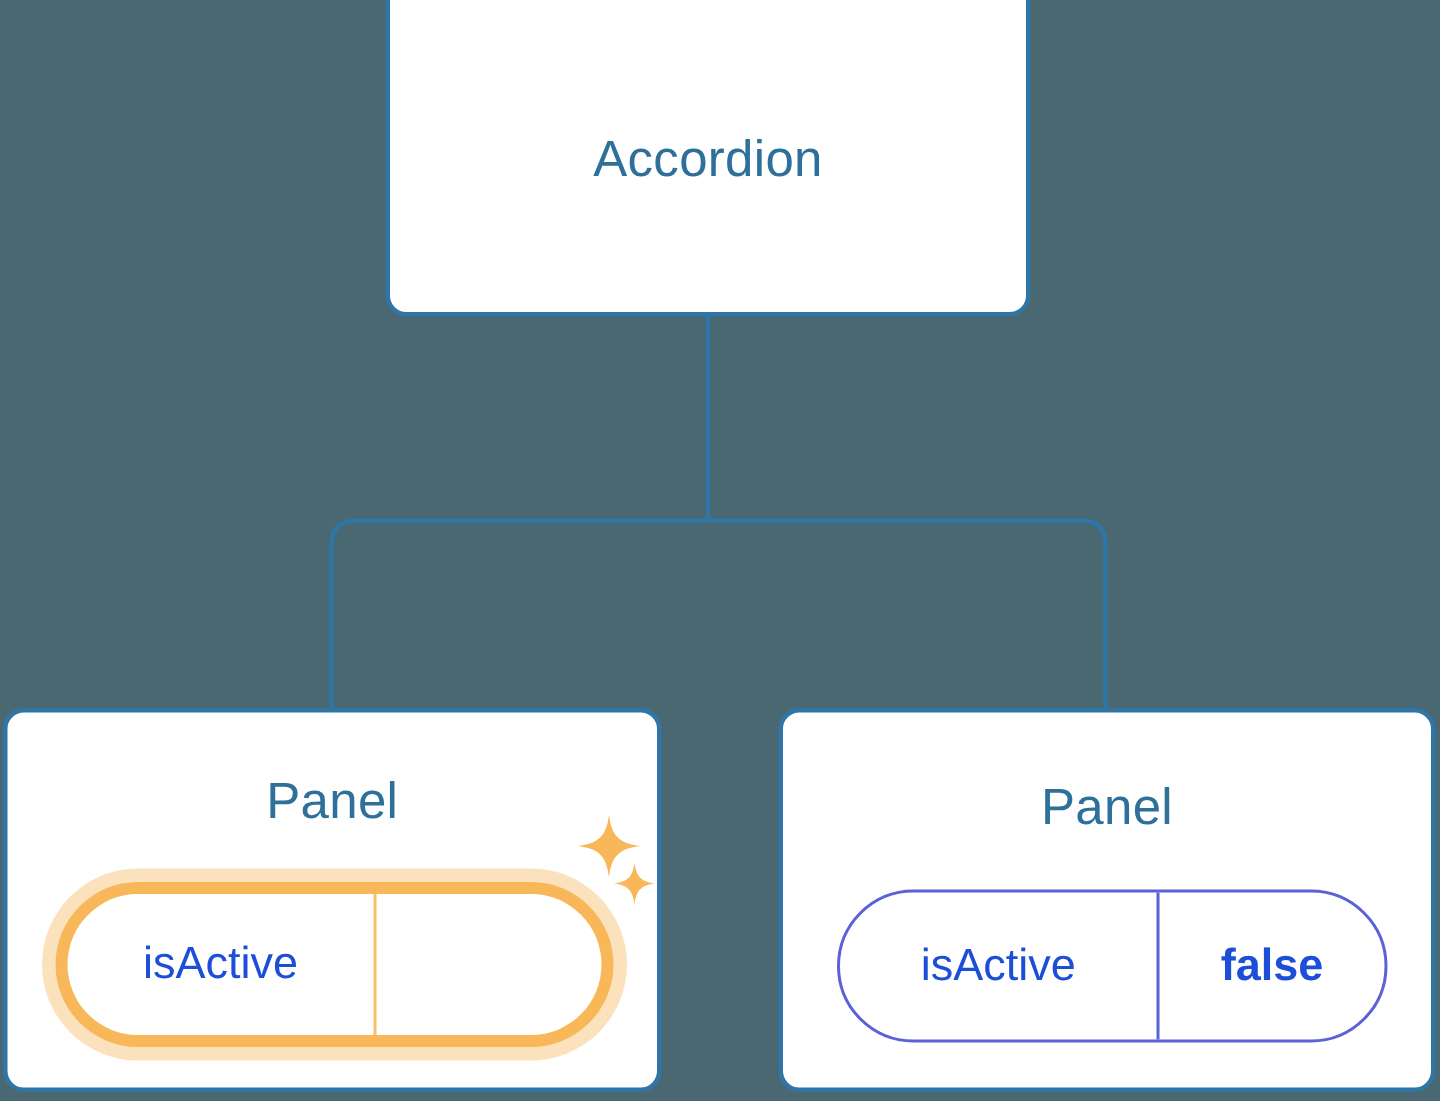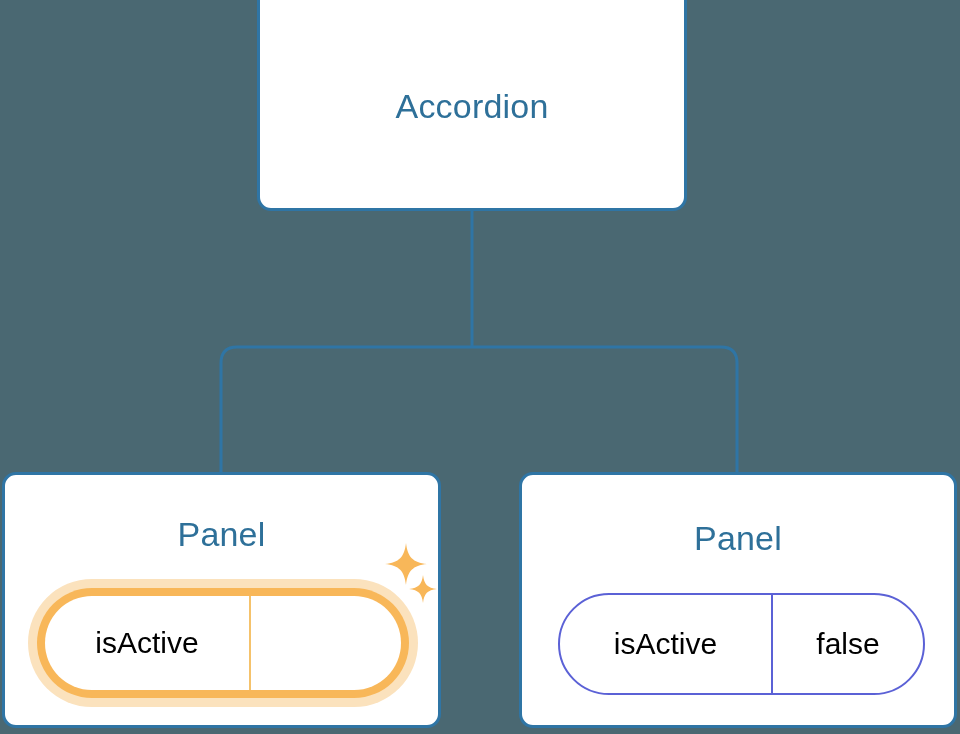--- a/index.html
+++ b/index.html
@@ -95,27 +95,27 @@
     display: flex;
     align-items: stretch;
     box-sizing: border-box;
     background: #ffffff;
   }
 
   .prop-key, .prop-val {
     display: flex;
     align-items: center;
     justify-content: center;
-    color: #000000;
+    color: #1d4ed8;
     font-size: 30px;
     line-height: 1;
     box-sizing: border-box;
   }
   .prop-key { font-weight: 400; }
-  .prop-val { font-weight: 400; }
+  .prop-val { font-weight: 700; }
 
   
   #pill-right {
     left: 36px;
     top: 118px;
     width: 367px;
     height: 102px;
     border: 2.5px solid #5b61d6;
     border-radius: 51px;
   }

